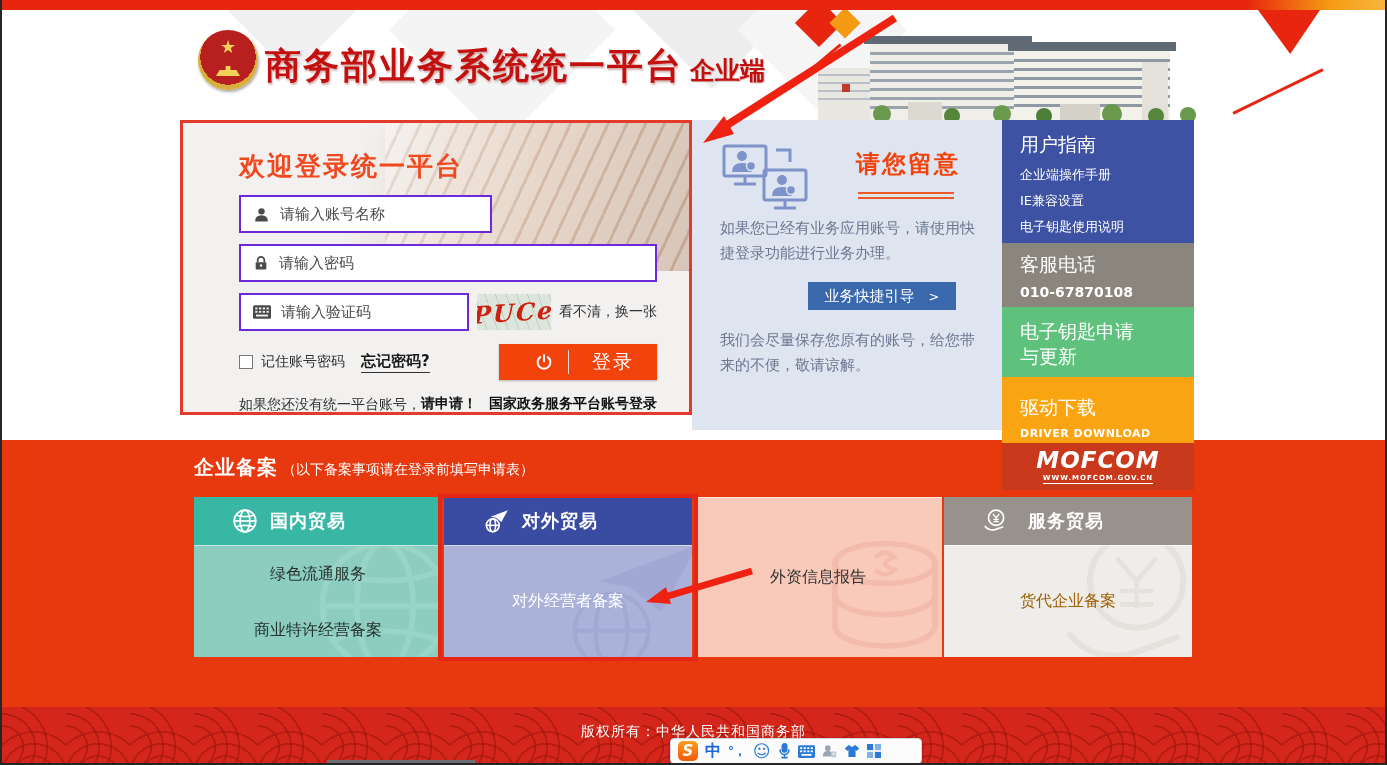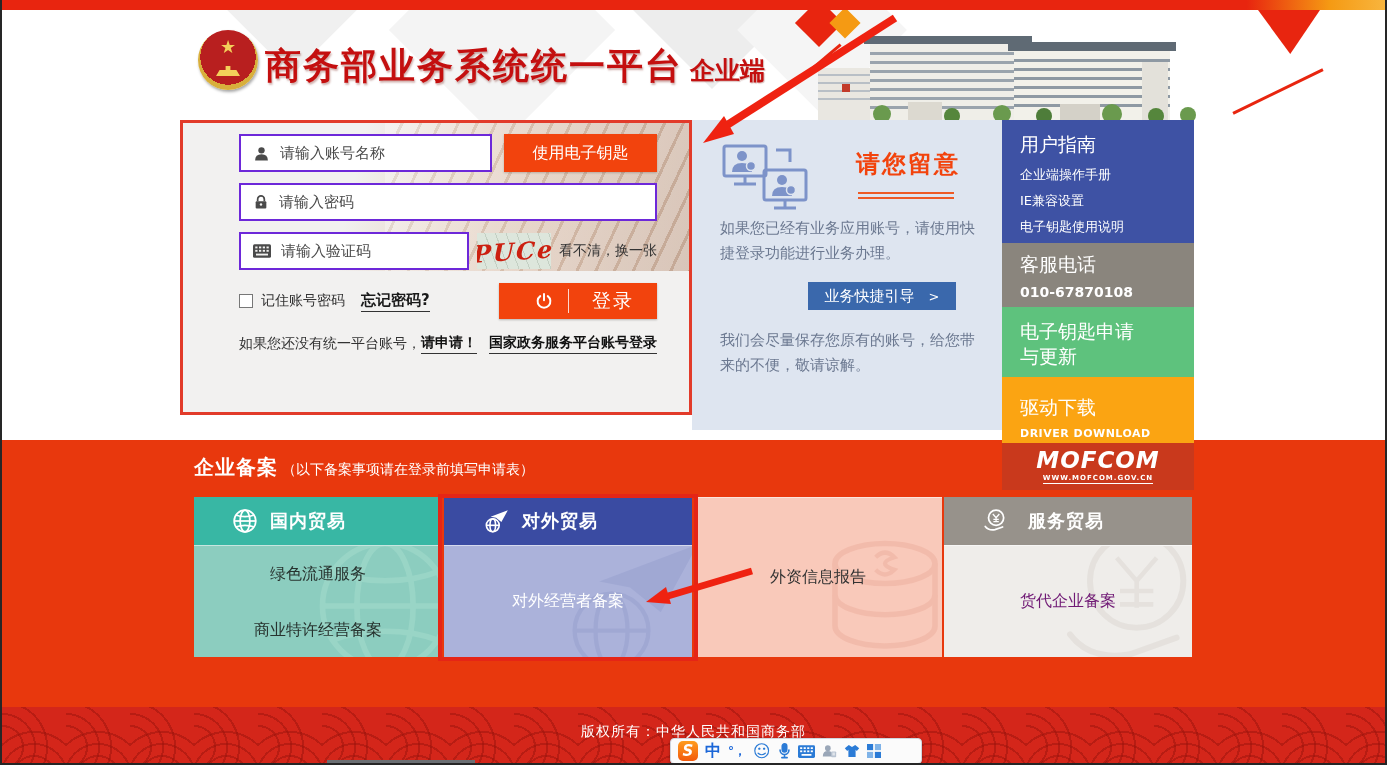--- a/index.html
+++ b/index.html
@@ -130,21 +130,21 @@
   .card-item { position:relative; z-index:2; display:flex; align-items:center; justify-content:center;
                font-size:16px; cursor:pointer; }
   .one-item .card-item { height:100%; }
   .two-item .card-item { height:56px; }
   .two-item .card-item:first-child { border-bottom:1px solid rgba(255,255,255,.75); }
   .card-body { border-top:1px solid rgba(255,255,255,.5); }
   .wm { position:absolute; right:-18px; bottom:-24px; z-index:1; opacity:.55; }
   .c1h { background:#38b7a4; } .c1b { background:#8ccdbf; } .c1b .card-item { color:#27332f; } .c1b .wm { color:#a5dccd; }
   .c2h { background:#3a4ba2; } .c2b { background:#abb2da; } .c2b .card-item { color:#fff; } .c2b .wm { color:#98a1cf; }
   .c3h { background:#f53b0c; } .c3b { background:#f9c9ba; } .c3b .card-item { color:#333; } .c3b .wm { color:#eeb1a0; }
-  .c4h { background:#97928b;gap:20px; } .c4b { background:#efedea; } .c4b .card-item { color:#701a75; } .c4b .wm { color:#ddd9d4; }
+  .c4h { background:#97928b;gap:20px; } .c4b { background:#efedea; } .c4b .card-item { color:#a16207; } .c4b .wm { color:#ddd9d4; }
 
   
   .annot-card2 { position:absolute; left:436px; top:54px; width:260px; height:167px;
                  border:4px solid #e52516; z-index:10; pointer-events:none; }
 
   
   .footer { position:absolute; left:0; top:707px; width:100%; height:58px; background:#d4261a; overflow:hidden; }
   .footer-pattern { position:absolute; inset:0; opacity:.8;
      background-image:
        radial-gradient(circle at 32px 70px, rgba(140,15,10,0) 0 20px, rgba(140,15,10,.5) 20px 22px, rgba(140,15,10,0) 22px 32px, rgba(140,15,10,.5) 32px 34px, rgba(140,15,10,0) 34px 44px, rgba(140,15,10,.5) 44px 46px, rgba(140,15,10,0) 46px),
@@ -231,30 +231,30 @@
     <div class="hdr-dia2"></div>
     <div class="hdr-diag"></div>
     <div class="hdr-tri"></div>
     <div class="hdr-diag2"></div>
   </div>
 
   <div class="main-band">
 
     <div class="login-panel">
       <div class="login-photo"></div>
+      <div class="login-title">欢迎登录统一平台</div>
 
       <div class="login-row">
         <div class="field f-account">
           <svg width="17" height="17" viewBox="0 0 24 24" fill="#4a4a4a">
             <circle cx="12" cy="7.5" r="4.5"></circle>
               <path d="M3 22 q0 -9 9 -9 q9 0 9 9 Z"></path>
           </svg>
           <input type="text" placeholder="请输入账号名称" style="">
         </div>
-        <button class="btn-ekey">使用电子钥匙</button>
       </div>
 
       <div class="login-row">
         <div class="field f-pass">
           <svg width="16" height="17" viewBox="0 0 24 24" fill="#4a4a4a">
             <path d="M7 10 V7 a5 5 0 0 1 10 0 V10" fill="none" stroke="#4a4a4a" stroke-width="2.6"></path>
             <rect x="4" y="10" width="16" height="11" rx="1.5"></rect>
             <circle cx="12" cy="15" r="1.8" fill="#f2f1f0"></circle>
           </svg>
           <input type="password" placeholder="请输入密码" style="">

